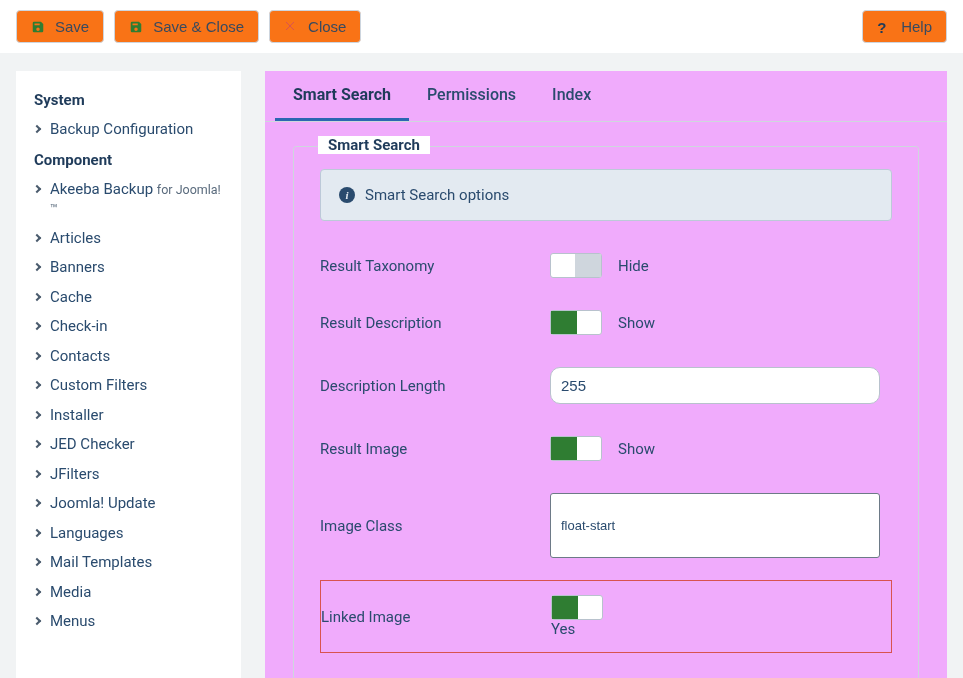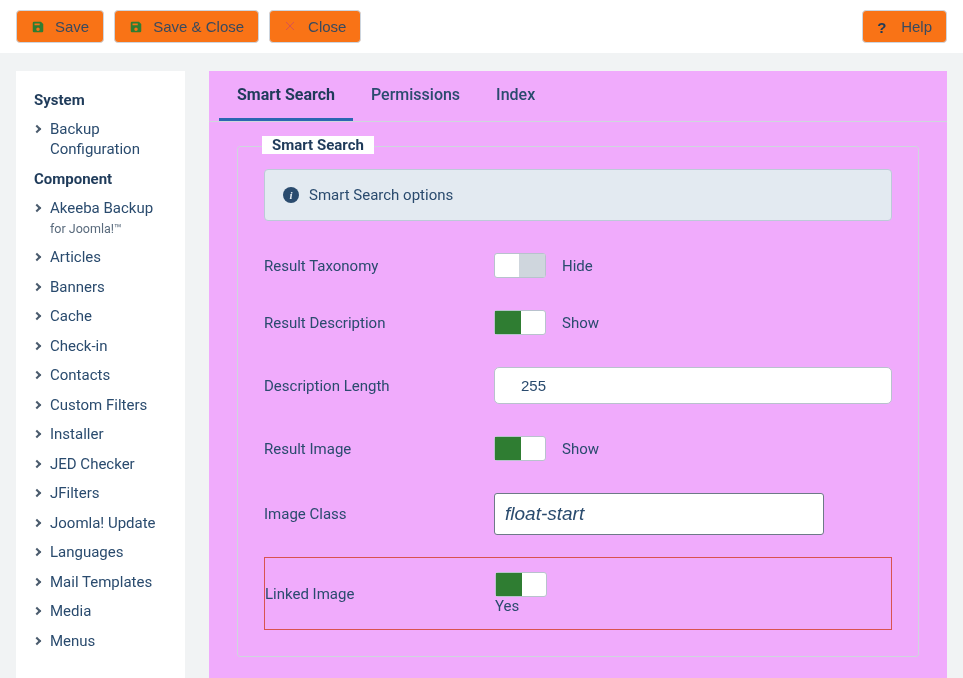--- a/index.html
+++ b/index.html
@@ -156,36 +156,35 @@
   }
   .switch .knob {
     position:absolute; top:0; bottom:0;
     width: 26px;
     background: #cfd6dd;
   }
   .switch.on .knob { left:0; background:#2f7d32; }
   .switch.off .knob { right:0; background:#cfd6dd; }
   .switch-text { color:#2a4b6e; font-size:15px; }
   .input-num {
-    width: 398px;
-    padding: 9px 26px;
+    width: 330px;
+    padding: 9px 10px;
     border: 1px solid #b8c2cd;
-    border-radius: 5px;
+    border-radius: 10px;
     font-size: 15px;
     color: #2a4b6e;
     background: #fff;
   }
   .input-text {
     width: 330px;
-    padding: 9px 10px;
+    padding: 24px 10px;
     border: 1px solid #6d7a87;
     border-radius: 3px;
-    font-size: 19px;
-    color: #2a4b6e;
-    font-style: italic;
+    font-size: 13px;
+    color: #2a4b6e;
   }
   .highlight-box {
     border: 1.5px solid #d9534f;
     padding: 14px 10px 14px 0;
     margin-top: 22px;
     display:flex;
     align-items:center;
   }
   .highlight-box .label { width:230px; padding-left:0; color:#2a4b6e; font-size:15px; margin-left: -0px; padding-left:0; }
   .highlight-box-inner { display:flex; align-items:center; width:100%; padding-left:0; }

